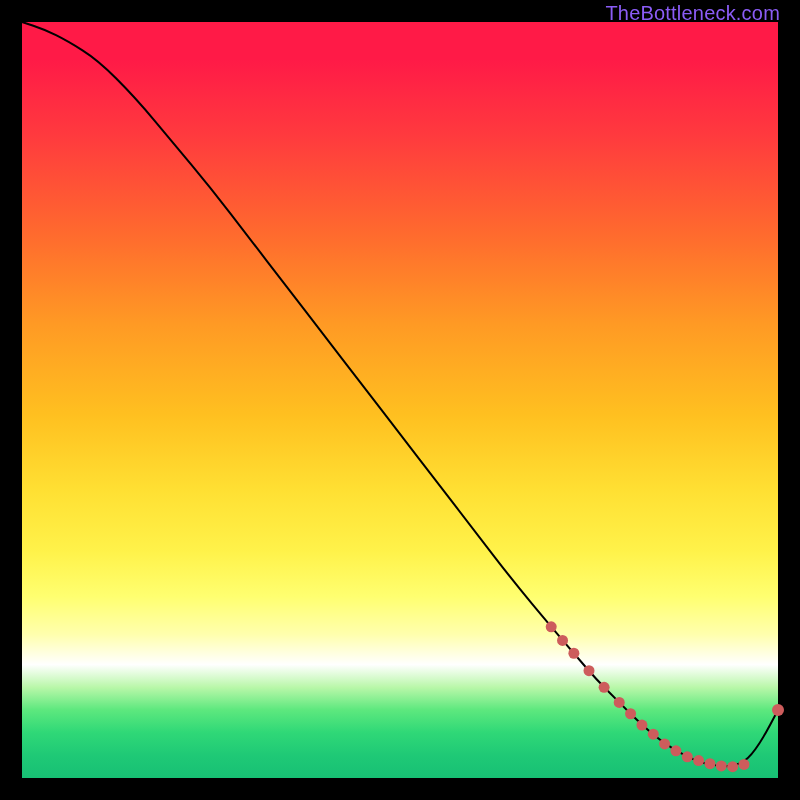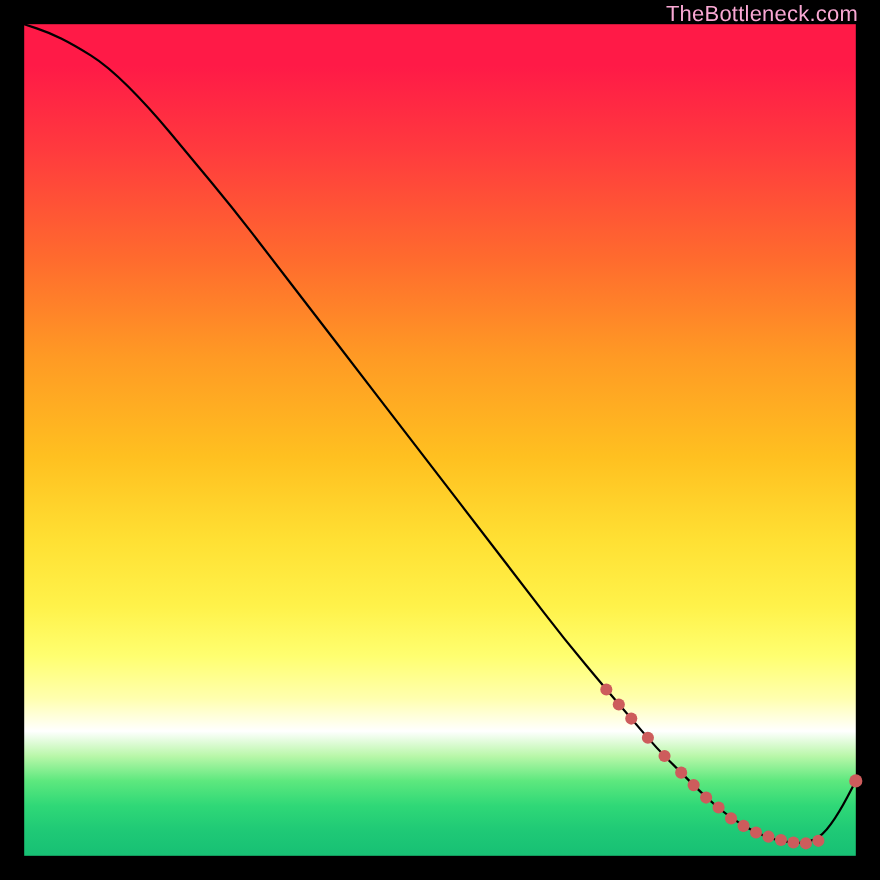--- a/index.html
+++ b/index.html
@@ -52,21 +52,21 @@
     width: 756px;
     height: 756px;
     overflow: visible;
   }
   .attribution {
     position: absolute;
     top: 2px;
     right: 20px;
     font-family: Arial, Helvetica, sans-serif;
     font-size: 20px;
-    color: #f9a8d4;
+    color: #8b5cf6;
     letter-spacing: 0.2px;
     user-select: none;
   }
 </style>
 </head>
 <body>
 
 <div class="stage">
 
   <div class="plot">

